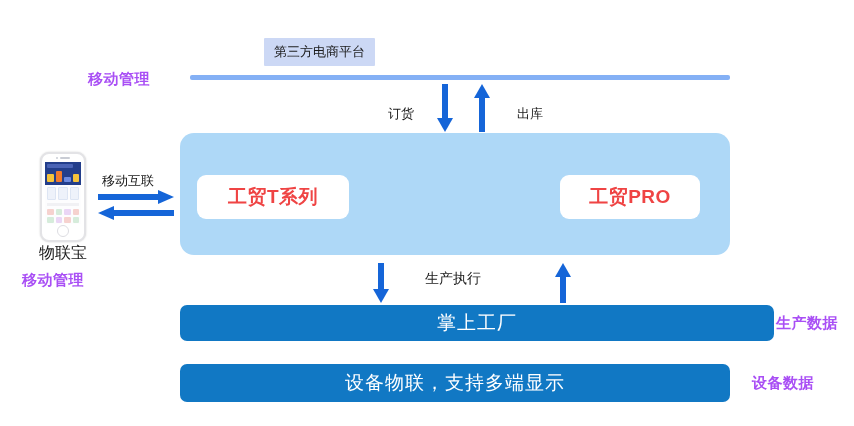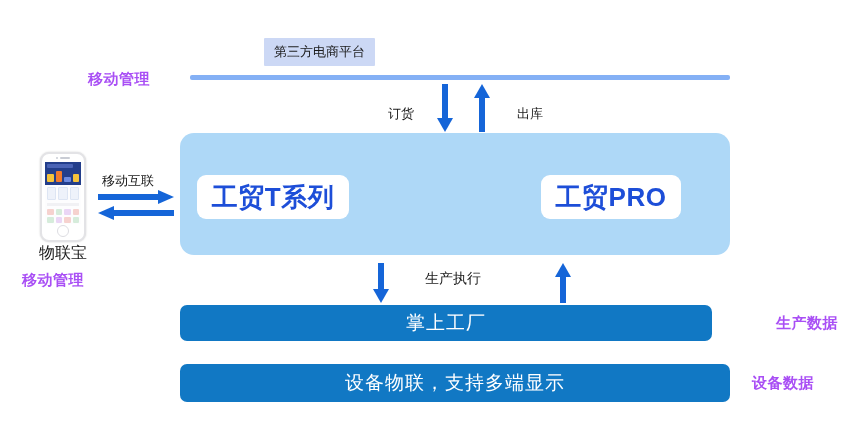--- a/index.html
+++ b/index.html
@@ -56,23 +56,23 @@
     border-radius: 14px;
   }
 
   
   .product-card {
     background: #ffffff;
     border-radius: 9px;
     display: flex;
     align-items: center;
     justify-content: center;
-    color: #1d4ed8;
+    color: #ef4444;
     font-weight: bold;
-    font-size: 26px;
+    font-size: 19px;
     letter-spacing: 0.5px;
     white-space: nowrap;
   }
 
   
   .blue-bar {
     background: #1178c4;
     border-radius: 7px;
     display: flex;
     align-items: center;
@@ -198,21 +198,21 @@
 
   <div class="abs flow-label" style="left:477px; top:105px;margin-left:40px;">出库</div>
 
   <div class="abs platform-box" style="left:180px; top:133px; width:550px; height:122px;">
 
     <div class="abs product-card" style="left:17px; top:42px; width:152px; height:44px;">
       <span>工贸T系列</span>
     </div>
 
 
-    <div class="abs product-card" style="left:361px; top:42px; width:140px; height:44px;">
+    <div class="abs product-card" style="left:380px; top:42px; width:140px; height:44px;">
       <span>工贸PRO</span>
     </div>
   </div>
 
   <div class="abs phone" style="left:40px; top:152px; width:46px; height:90px;">
     <div class="phone-notch">
       <i class="dot"></i>
         <i></i>
     </div>
     <div class="phone-screen">
@@ -277,21 +277,21 @@
 
   <div class="abs flow-label big" style="left:425px; top:270px;">生产执行</div>
 
   <div class="abs" style="left:554px; top:263px;">
     <svg class="arrow-svg" width="18" height="40" viewBox="0 0 18 40">
       <rect x="6" y="12" width="6" height="28" fill="#1565d8"></rect>
       <polygon points="1,14 17,14 9,0" fill="#1565d8"></polygon>
     </svg>
   </div>
 
-  <div class="abs blue-bar" style="left:180px; top:305px; width:532px; height:36px;">
+  <div class="abs blue-bar" style="left:180px; top:305px; width:594px; height:36px;">
     <span>掌上工厂</span>
   </div>
 
   <div class="abs purple-label" style="left:752px; top:314px;margin-left:24px;">生产数据</div>
 
   <div class="abs blue-bar" style="left:180px; top:364px; width:550px; height:38px;">
     <span>设备物联，支持多端显示</span>
   </div>
 
   <div class="abs purple-label" style="left:752px; top:374px;">设备数据</div>

